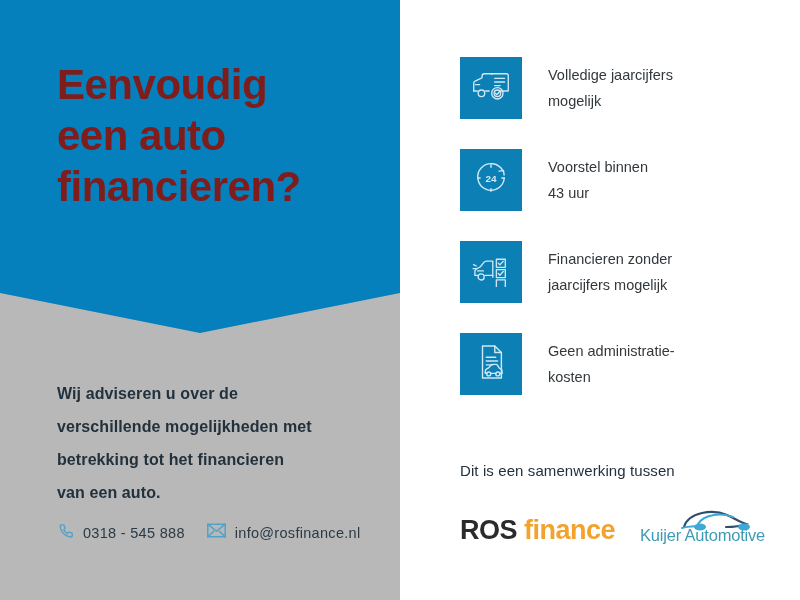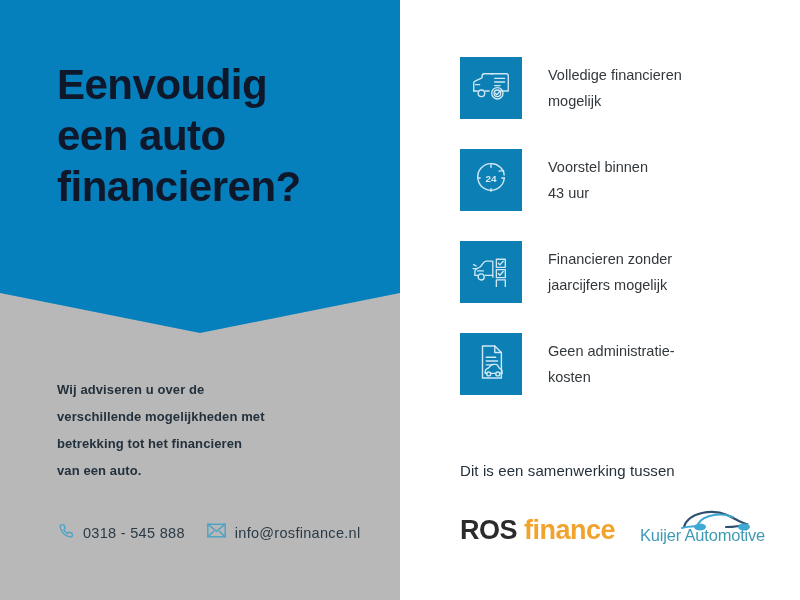--- a/index.html
+++ b/index.html
@@ -25,32 +25,32 @@
   #blue-chevron{
     position:absolute; left:0; top:0;
     width:400px; height:334px;
     background:#0580bc;
     clip-path: polygon(0 0, 400px 0, 400px 293px, 200px 333px, 0 293px);
   }
   #headline{
     position:absolute;
     left:57px; top:59px;
     width:330px;
-    color:#0f172a;
+    color:#7f1d1d;
     font-size:42px;
     font-weight:bold;
     line-height:1.22;
     letter-spacing:-0.5px;
   }
   #left-body{
     position:absolute;
     left:57px; top:377px;
     width:310px;
     color:#23313d;
-    font-size:13px;
+    font-size:16px;
     font-weight:bold;
     line-height:2.07;
     letter-spacing:0.1px;
   }
   #contact-row{
     position:absolute;
     left:57px; top:522px;
     display:flex;
     align-items:center;
     gap:22px;
@@ -215,21 +215,21 @@
               <path d="M26 9h11M26 13h11M26 17h6"></path>
               <circle cx="11.5" cy="25.5" r="3.6"></circle>
               <circle cx="29" cy="25.5" r="3.6"></circle>
               <circle cx="29" cy="25.5" r="6.2"></circle>
               <path d="M26.9 25.4l1.5 1.6 3-3.2"></path>
               <path d="M5 16h4.5"></path>
             </svg>
           </span>
         </div>
         <div class="ftext">
-          <div>Volledige financieren</div>
+          <div>Volledige jaarcijfers</div>
           <div>mogelijk</div>
         </div>
       </div>
 
       <div class="feature">
         <div class="tile">
           <span>
             <svg width="38" height="38" viewBox="0 0 40 40" fill="none" stroke="#cfe8f4" stroke-width="1.5" stroke-linecap="round" stroke-linejoin="round">
               <path d="M32.5 12.5A14 14 0 1 0 34 20"></path>
               <path d="M28.5 12.8l4.6-.6.7 4.6"></path>

